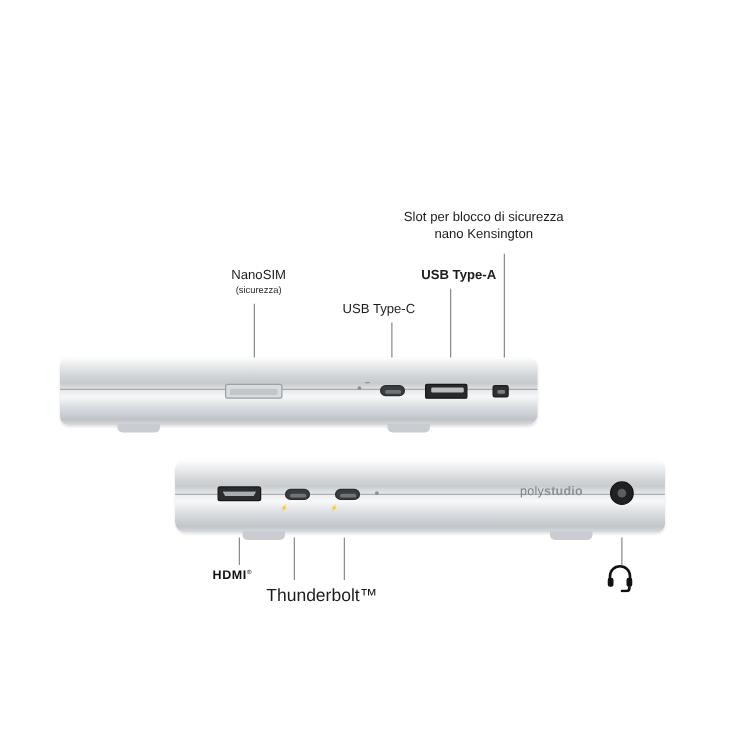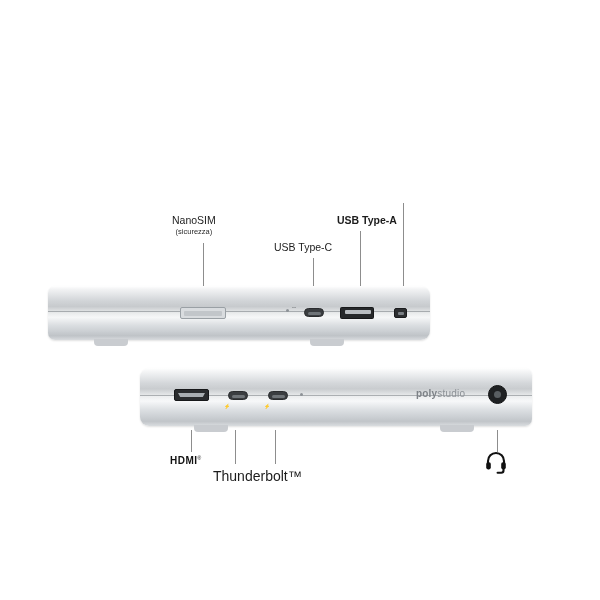--- a/index.html
+++ b/index.html
@@ -275,25 +275,25 @@
 
   
   .poly-brand {
     position: absolute;
     font-size: 10px;
     color: #8c9196;
     letter-spacing: 0.2px;
     white-space: nowrap;
   }
   .poly-brand b {
+    font-weight: 400;
+    color: #7d8287;
+  }
+  .poly-brand span {
     font-weight: 700;
-    color: #7d8287;
-  }
-  .poly-brand span {
-    font-weight: 400;
   }
 
   
   .legend-hdmi {
     position: absolute;
     font-size: 10px;
     font-weight: 700;
     letter-spacing: 0.5px;
     color: #111;
     white-space: nowrap;
@@ -322,26 +322,30 @@
     width: 1px;
     background: #8d8d8d;
   }
 </style>
 </head>
 <body>
 
 <div id="stage">
 
 
+  <div class="label two-line" style="left:292px; top:168px;">
+    <span>Slot per blocco di sicurezza</span><br>
+    <span>nano Kensington</span>
+  </div>
   <div class="leader" style="left:403px; top:203px; height:95px;"></div>
 
   <div class="label" style="left:337px; top:214px;font-weight:bold;">USB Type-A</div>
   <div class="leader" style="left:360px; top:231px; height:72px;"></div>
 
-  <div class="label" style="left:172px; top:214px;">
+  <div class="label" style="left:185px; top:214px;">
     <span>NanoSIM</span>
     <span class="sub">(sicurezza)</span>
   </div>
   <div class="leader" style="left:203px; top:243px; height:65px;"></div>
 
   <div class="label" style="left:274px; top:241px;">USB Type-C</div>
   <div class="leader" style="left:313px; top:258px; height:50px;"></div>
 
   <div class="edge" id="edge-top">
     <div class="body"></div>

